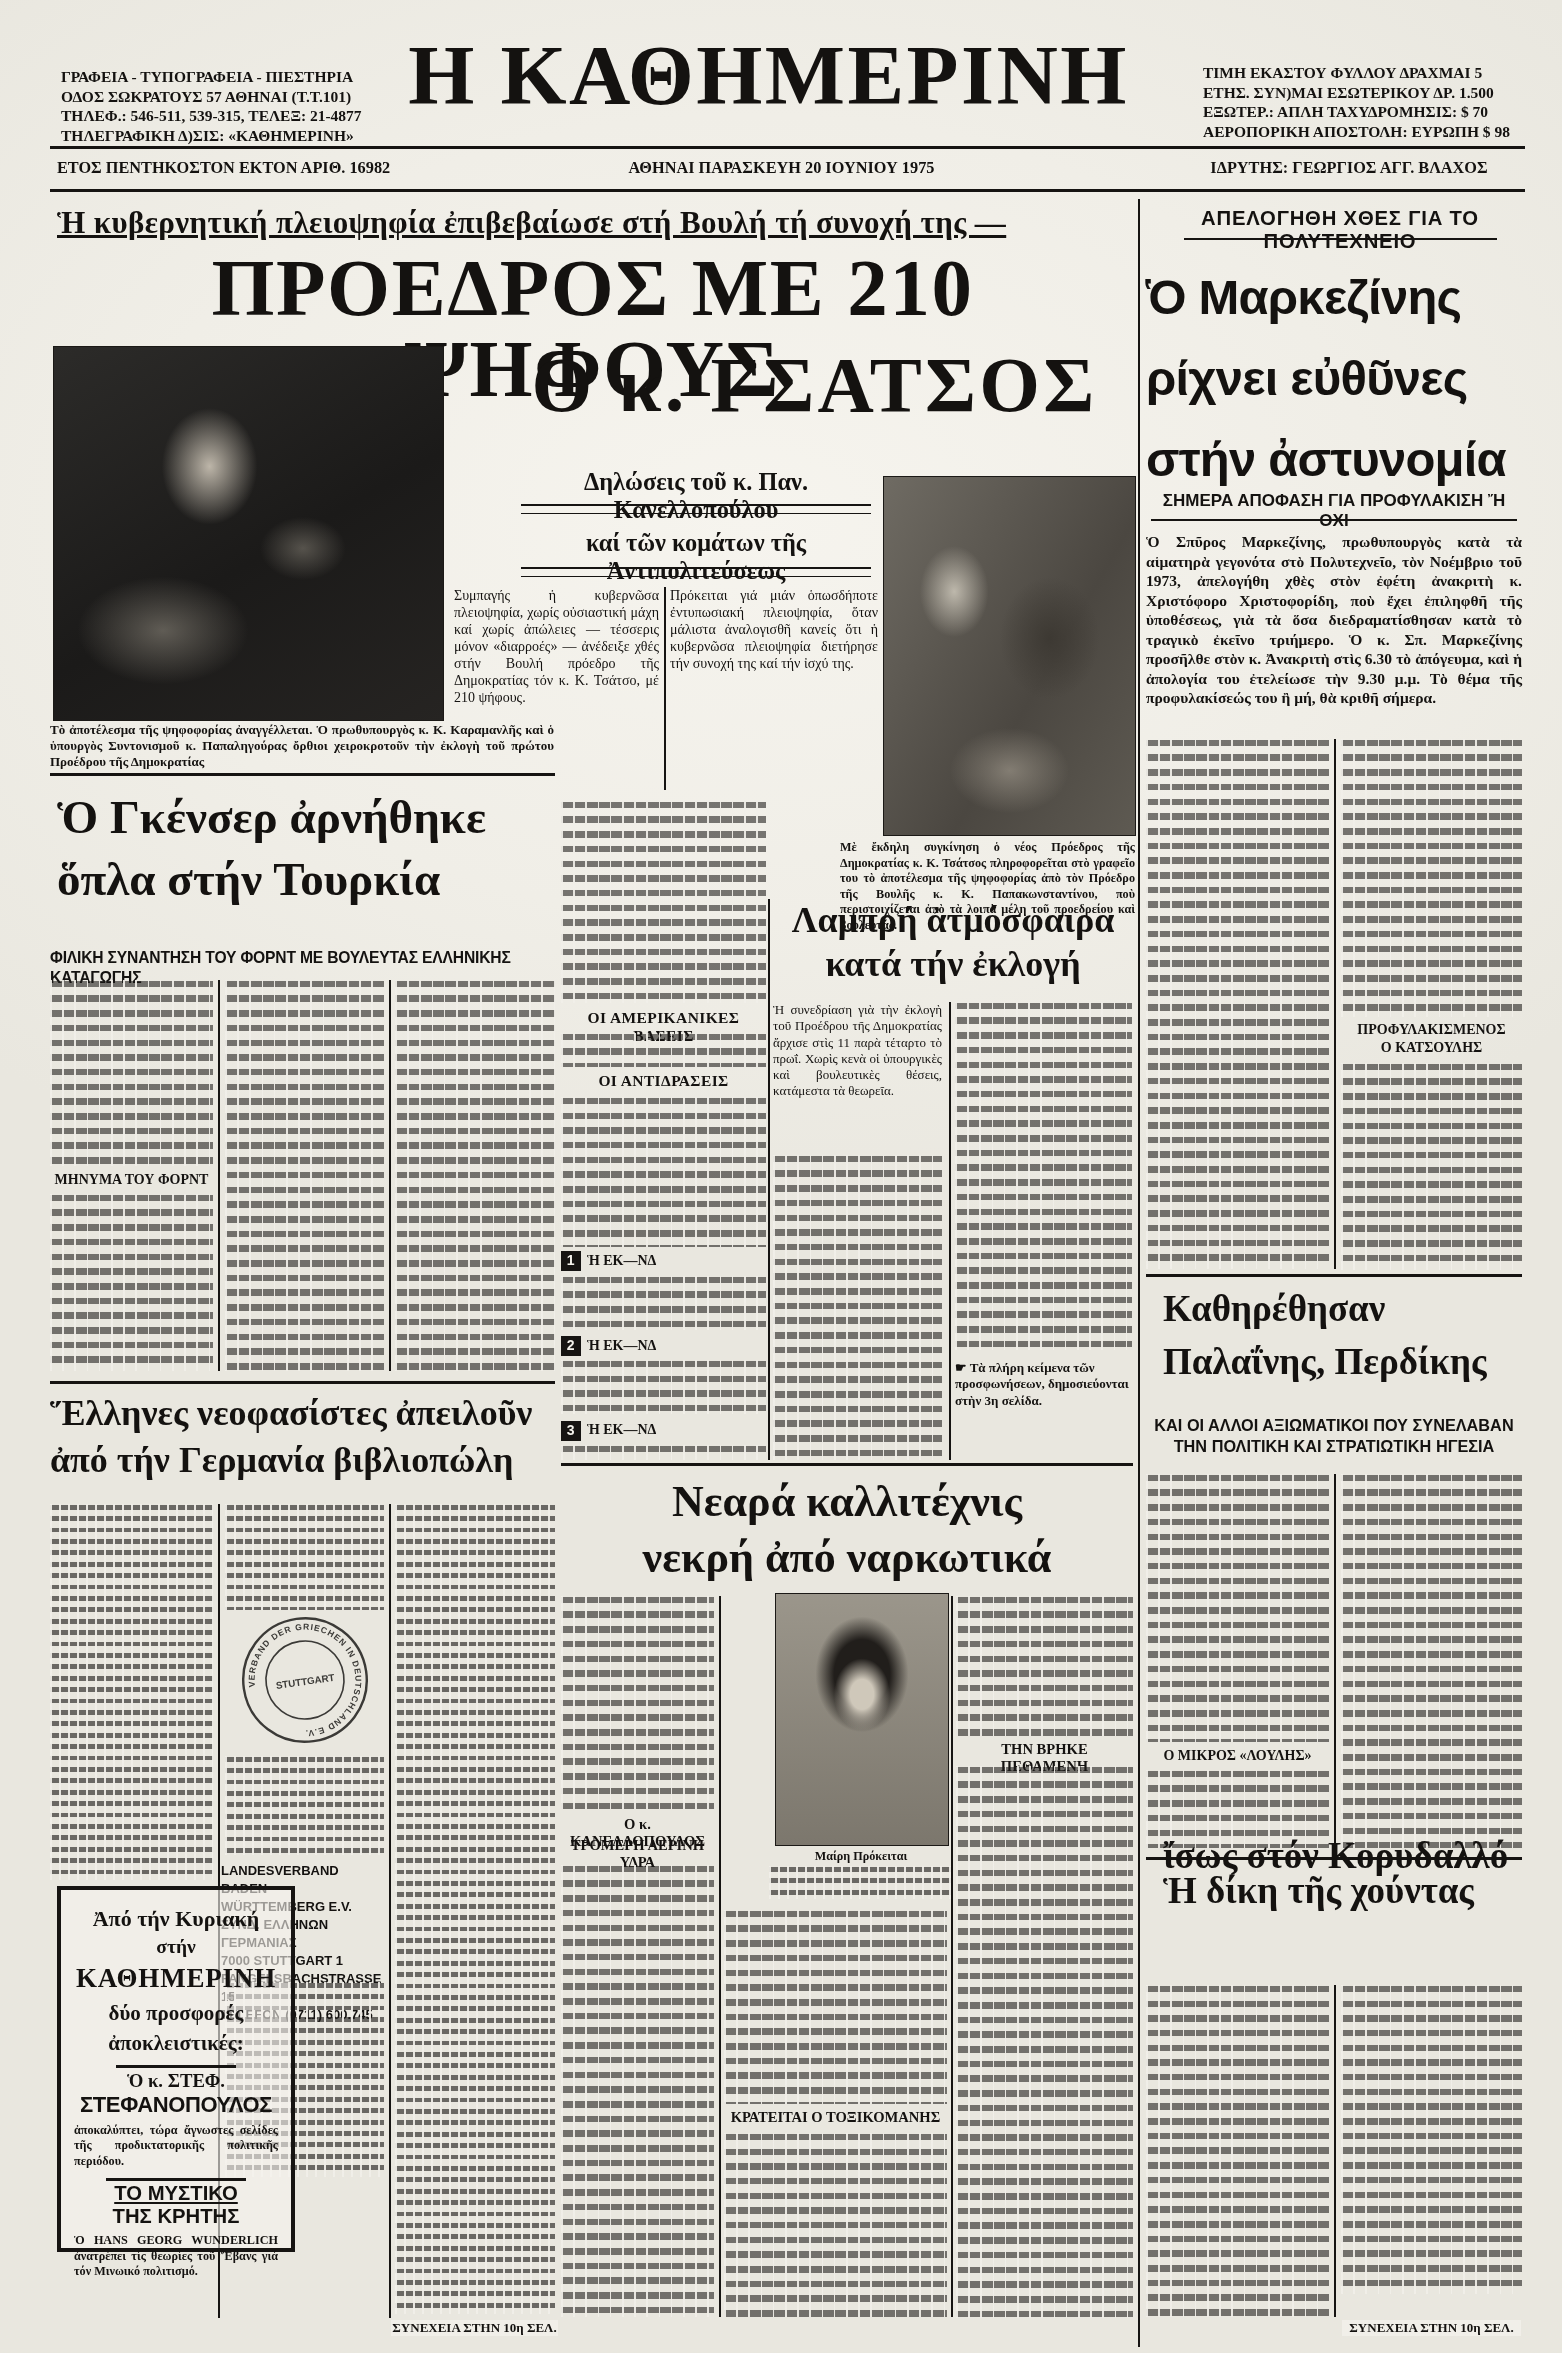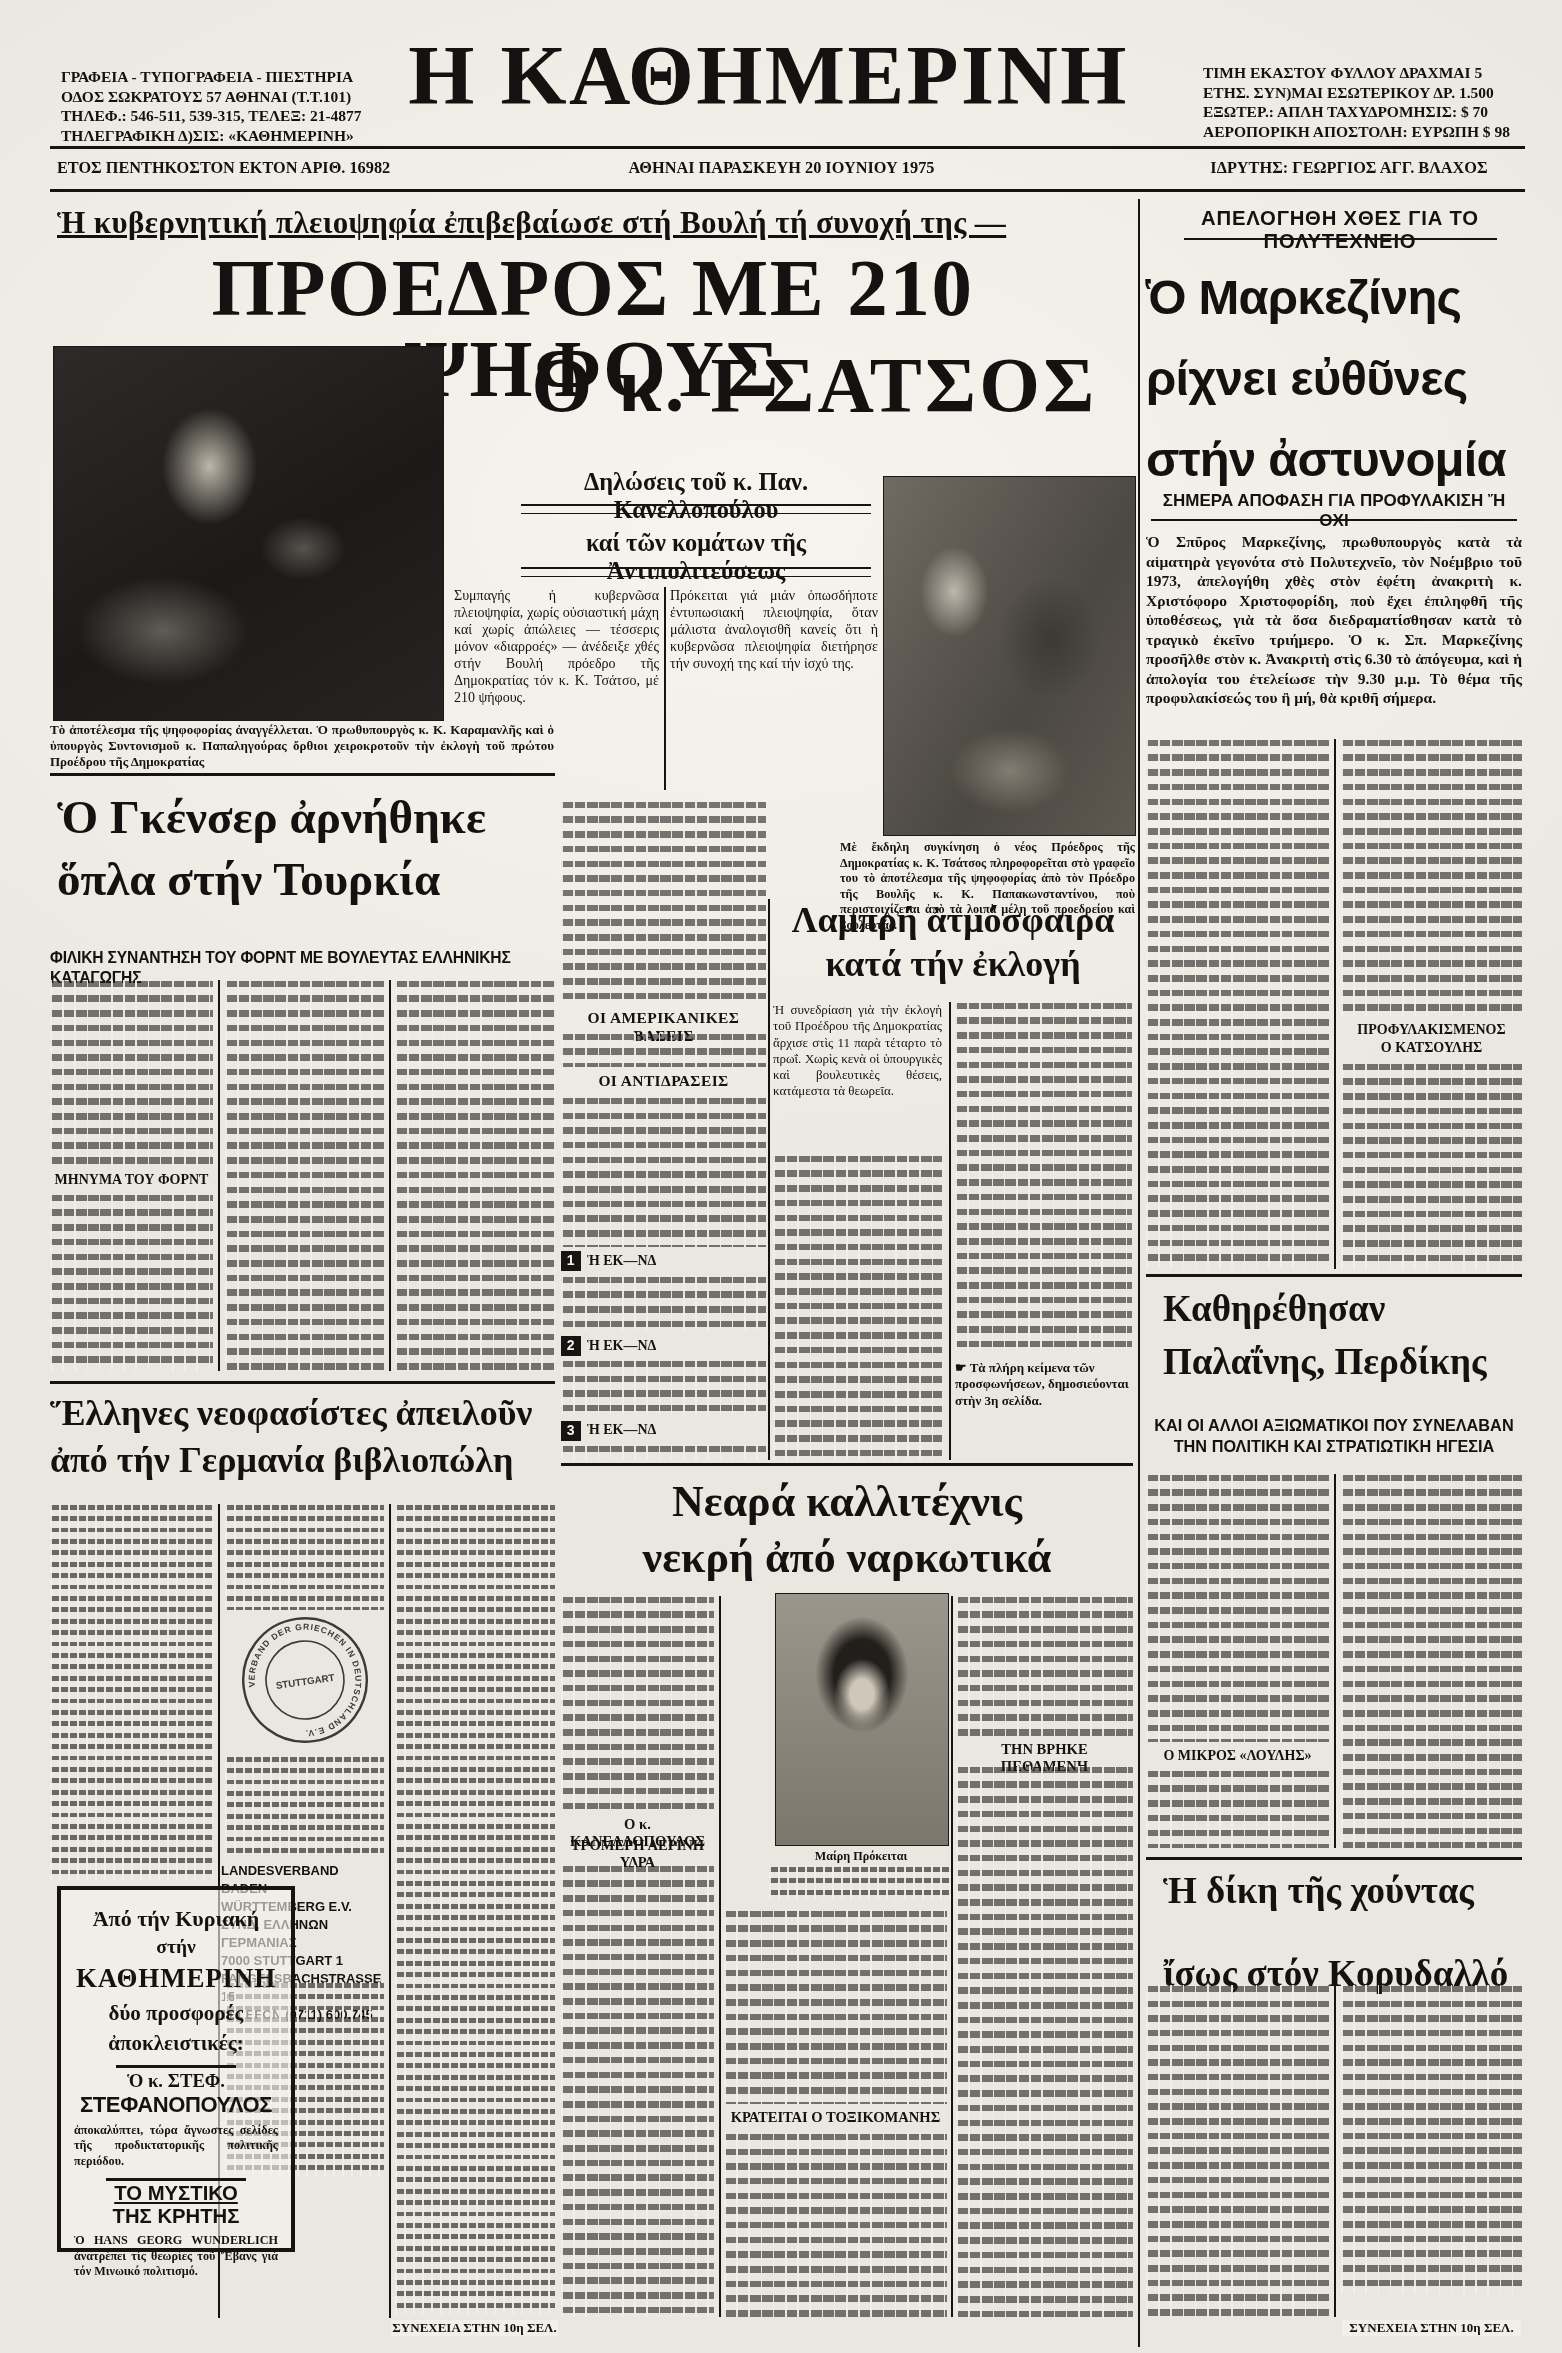--- a/index.html
+++ b/index.html
@@ -259,21 +259,21 @@
   <div class="abs ctr b sans" style="left:1146px;top:1437px;width:376px;font-size:16.3px;">ΤΗΝ ΠΟΛΙΤΙΚΗ ΚΑΙ ΣΤΡΑΤΙΩΤΙΚΗ ΗΓΕΣΙΑ</div>
 
   <div class="abs noise" style="left:1146px;top:1474px;width:183px;height:268px;"></div>
   <div class="abs ctr b" style="left:1146px;top:1748px;width:183px;font-size:14px;">Ο ΜΙΚΡΟΣ «ΛΟΥΛΗΣ»</div>
   <div class="abs noise" style="left:1146px;top:1770px;width:183px;height:78px;"></div>
   <div class="abs vrule" style="left:1334px;top:1474px;height:374px;"></div>
   <div class="abs noise" style="left:1341px;top:1474px;width:181px;height:374px;"></div>
 
   <div class="abs hrule" style="left:1146px;top:1857px;width:376px;height:3.3px;"></div>
   <div class="abs b" style="left:1163px;top:1871px;width:358px;font-size:37px;line-height:1.1;">Ἡ δίκη τῆς χούντας</div>
-  <div class="abs b" style="left:1163px;top:1954px;width:358px;font-size:37px;line-height:1.1;">ἴσως στόν Κορυδαλλό</div>
+  <div class="abs b" style="left:1163px;top:1836px;width:358px;font-size:37px;line-height:1.1;">ἴσως στόν Κορυδαλλό</div>
 
   <div class="abs noise" style="left:1146px;top:1985px;width:183px;height:332px;"></div>
   <div class="abs vrule" style="left:1334px;top:1985px;height:332px;"></div>
   <div class="abs noise" style="left:1341px;top:1985px;width:181px;height:309px;"></div>
   <div class="abs ctr b" style="left:1342px;top:2320px;width:179px;font-size:13px;background:#f1efe9;">ΣΥΝΕΧΕΙΑ ΣΤΗΝ 10η ΣΕΛ.</div>
 
 </div>
 
 
 </body></html>

